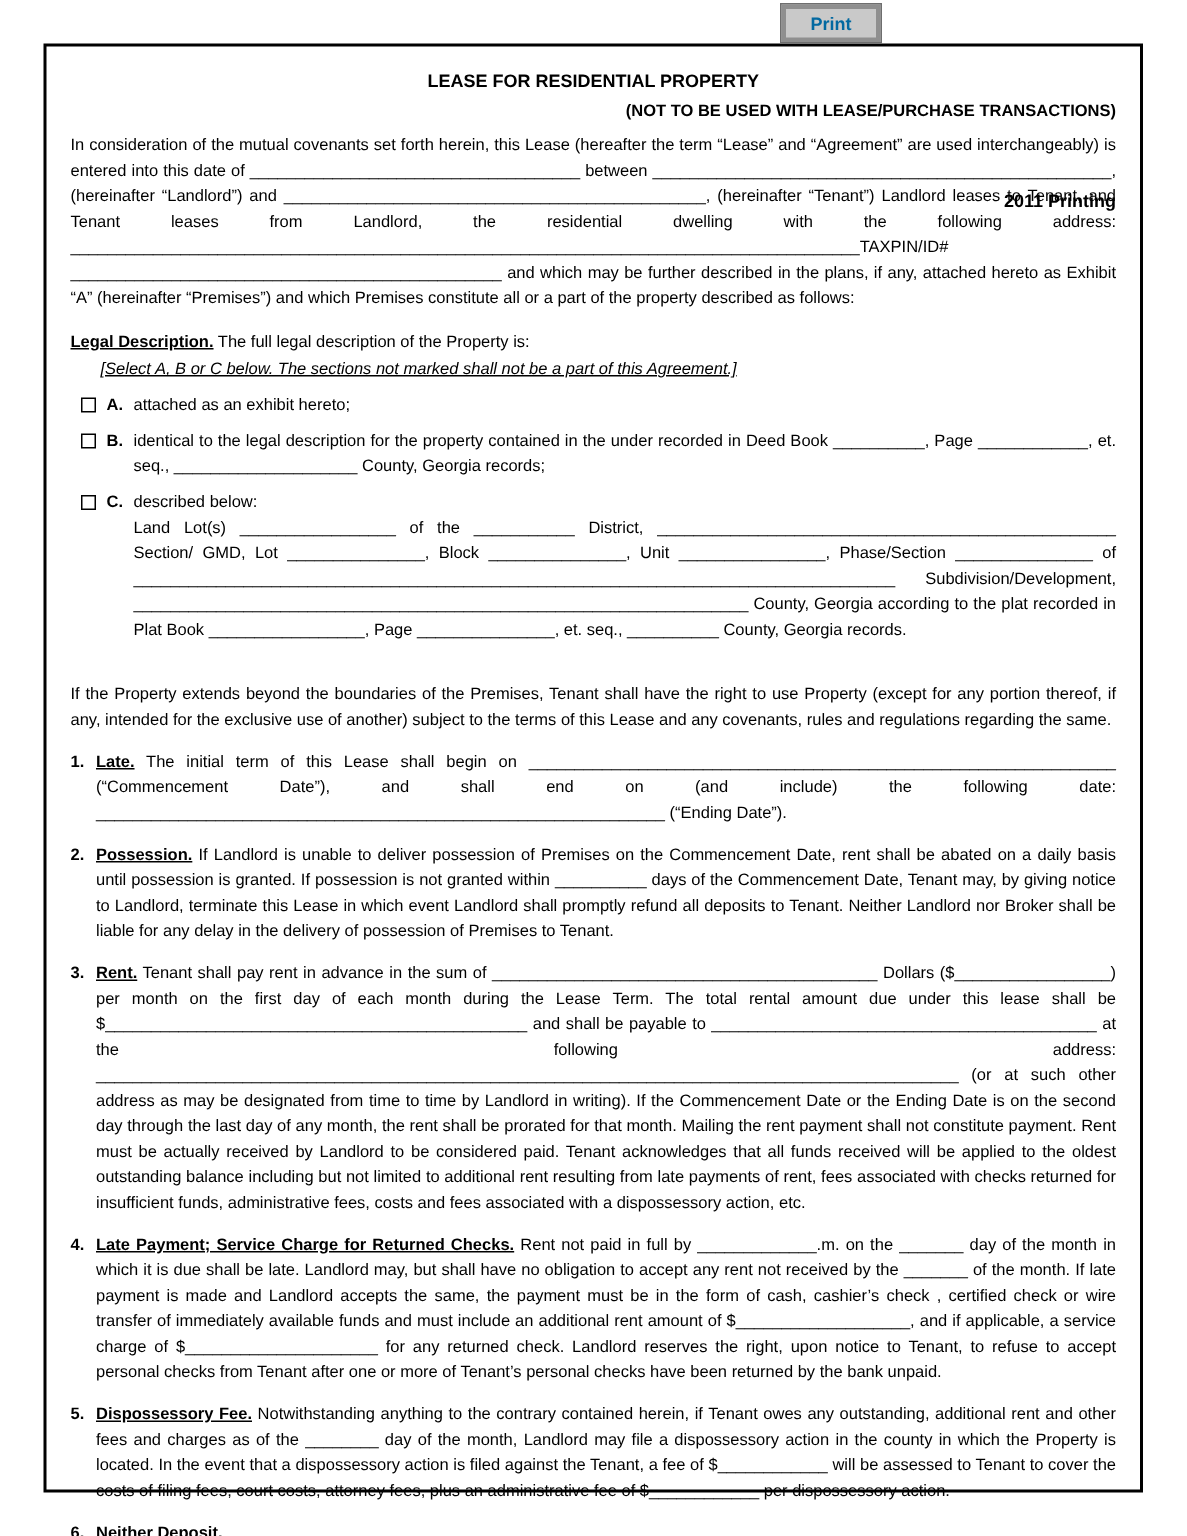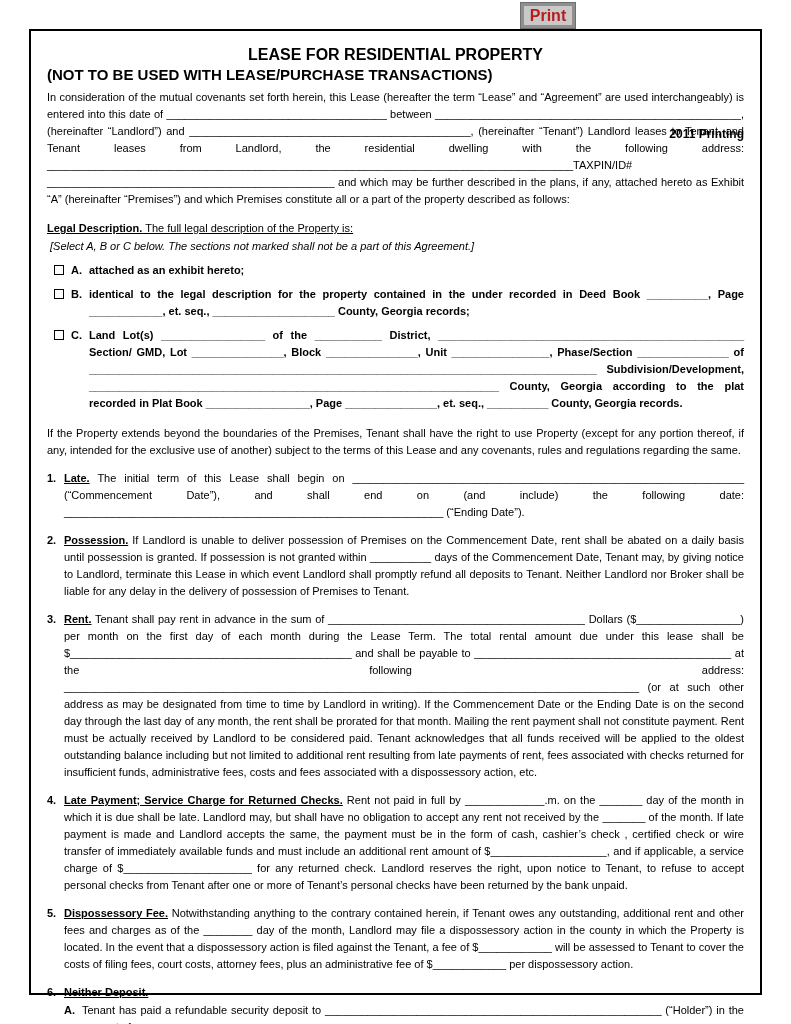--- a/index.html
+++ b/index.html
@@ -6,57 +6,57 @@
   html, body { background: #ffffff; }
   body {
     width: 791px; height: 1024px;
     font-family: "Liberation Sans", sans-serif;
     color: #000; font-size: 11px; line-height: 17px;
     position: relative;
   }
   .print-bar { position: relative; height: 29px; }
   .print-btn {
     position: absolute; left: 521px; top: 3px;
-    width: 54px; height: 25px;
+    width: 66px; height: 25px;
     background: #c9c9c9;
     border: 3px solid #8f8f8f;
     outline: 1px solid #6e6e6e;
     font-family: "Liberation Sans", sans-serif;
-    font-weight: bold; font-size: 16px; color: #b91c1c;
+    font-weight: bold; font-size: 12px; color: #0369a1;
     cursor: pointer;
   }
   .page {
     width: 733px; margin-left: 29px;
     border: 2px solid #000;
     padding: 6px 16px 8px 16px;
     height: 966px;
     display: flex; flex-direction: column;
     background: #fff;
   }
   .header { position: relative; height: 106px; }
-  .title   { text-align: center; font-size: 16px; font-weight: bold; margin-top: 9px; }
-  .subtitle{ text-align: left; font-size: 15px; font-weight: bold; margin-top: 3px; }
+  .title   { text-align: center; font-size: 12px; font-weight: bold; margin-top: 9px; }
+  .subtitle{ text-align: right; font-size: 11px; font-weight: bold; margin-top: 3px; }
   .logo { position: absolute; top: 0; right: 2px; width: 92px; height: 92px; }
   .printing { position: absolute; top: 89px; right: 0; font-size: 12px; font-weight: bold; text-align: center; }
   p.flow { text-align: justify; overflow-wrap: break-word; }
   .intro { margin-top: 6px; }
-  .ld-head { margin-top: 12px; text-decoration: underline; }
+  .ld-head { margin-top: 12px; }
   .b-u { font-weight: bold; text-decoration: underline; }
   .italic { font-style: italic; }
-  .ld-note { margin-left: 3px; margin-top: 1px; }
+  .ld-note { margin-left: 20px; margin-top: 1px; text-decoration: underline; }
   .li { display: flex; margin-left: 7px; margin-top: 7px; }
   .cb {
     display: inline-block; width: 10px; height: 10px;
     border: 1.7px solid #000; background: #fff;
     flex-shrink: 0; margin-top: 3px; margin-right: 7px;
     cursor: pointer;
   }
   .letter { font-weight: bold; width: 18px; flex-shrink: 0; }
-  .li-text { flex: 1; text-align: justify; overflow-wrap: break-word; font-weight: bold; }
-  .extends { margin-top: 13px; }
+  .li-text { flex: 1; text-align: justify; overflow-wrap: break-word; }
+  .extends { margin-top: 26px; }
   .section { display: flex; margin-top: 11px; }
   .sec-num { font-weight: bold; width: 17px; flex-shrink: 0; }
   .sec-content { flex: 1; text-align: justify; overflow-wrap: break-word; }
   .sd-item { display: flex; margin-top: 1px; }
   .sd-text { flex: 1; text-align: justify; overflow-wrap: break-word; }
 </style>
 </head>
 <body>
 
 <div class="print-bar">
@@ -87,20 +87,21 @@
   <div class="li">
     <span class="cb"></span>
     <span class="letter">B.</span>
     <div class="li-text">identical to the legal description for the property contained in the under recorded in Deed Book __________, Page ____________, et. seq., ____________________ County, Georgia records;</div>
   </div>
 
   <div class="li">
     <span class="cb"></span>
     <span class="letter">C.</span>
     <div class="li-text">
+      <div>described below:</div>
       <div class="li-text">Land Lot(s) _________________ of the ___________ District, __________________________________________________ Section/ GMD, Lot _______________, Block _______________, Unit ________________, Phase/Section _______________ of ___________________________________________________________________________________ Subdivision/Development, ___________________________________________________________________ County, Georgia according to the plat recorded in Plat Book _________________, Page _______________, et. seq., __________ County, Georgia records.</div>
     </div>
   </div>
 
   <p class="flow extends">If the Property extends beyond the boundaries of the Premises, Tenant shall have the right to use Property (except for any portion thereof, if any, intended for the exclusive use of another) subject to the terms of this Lease and any covenants, rules and regulations regarding the same.</p>
 
   <div class="section">
     <span class="sec-num">1.</span>
     <div class="sec-content"><span class="b-u">Late.</span><span> The initial term of this Lease shall begin on ________________________________________________________________ (“Commencement Date”), and shall end on (and include) the following date: ______________________________________________________________ (“Ending Date”).</span></div>
   </div>

